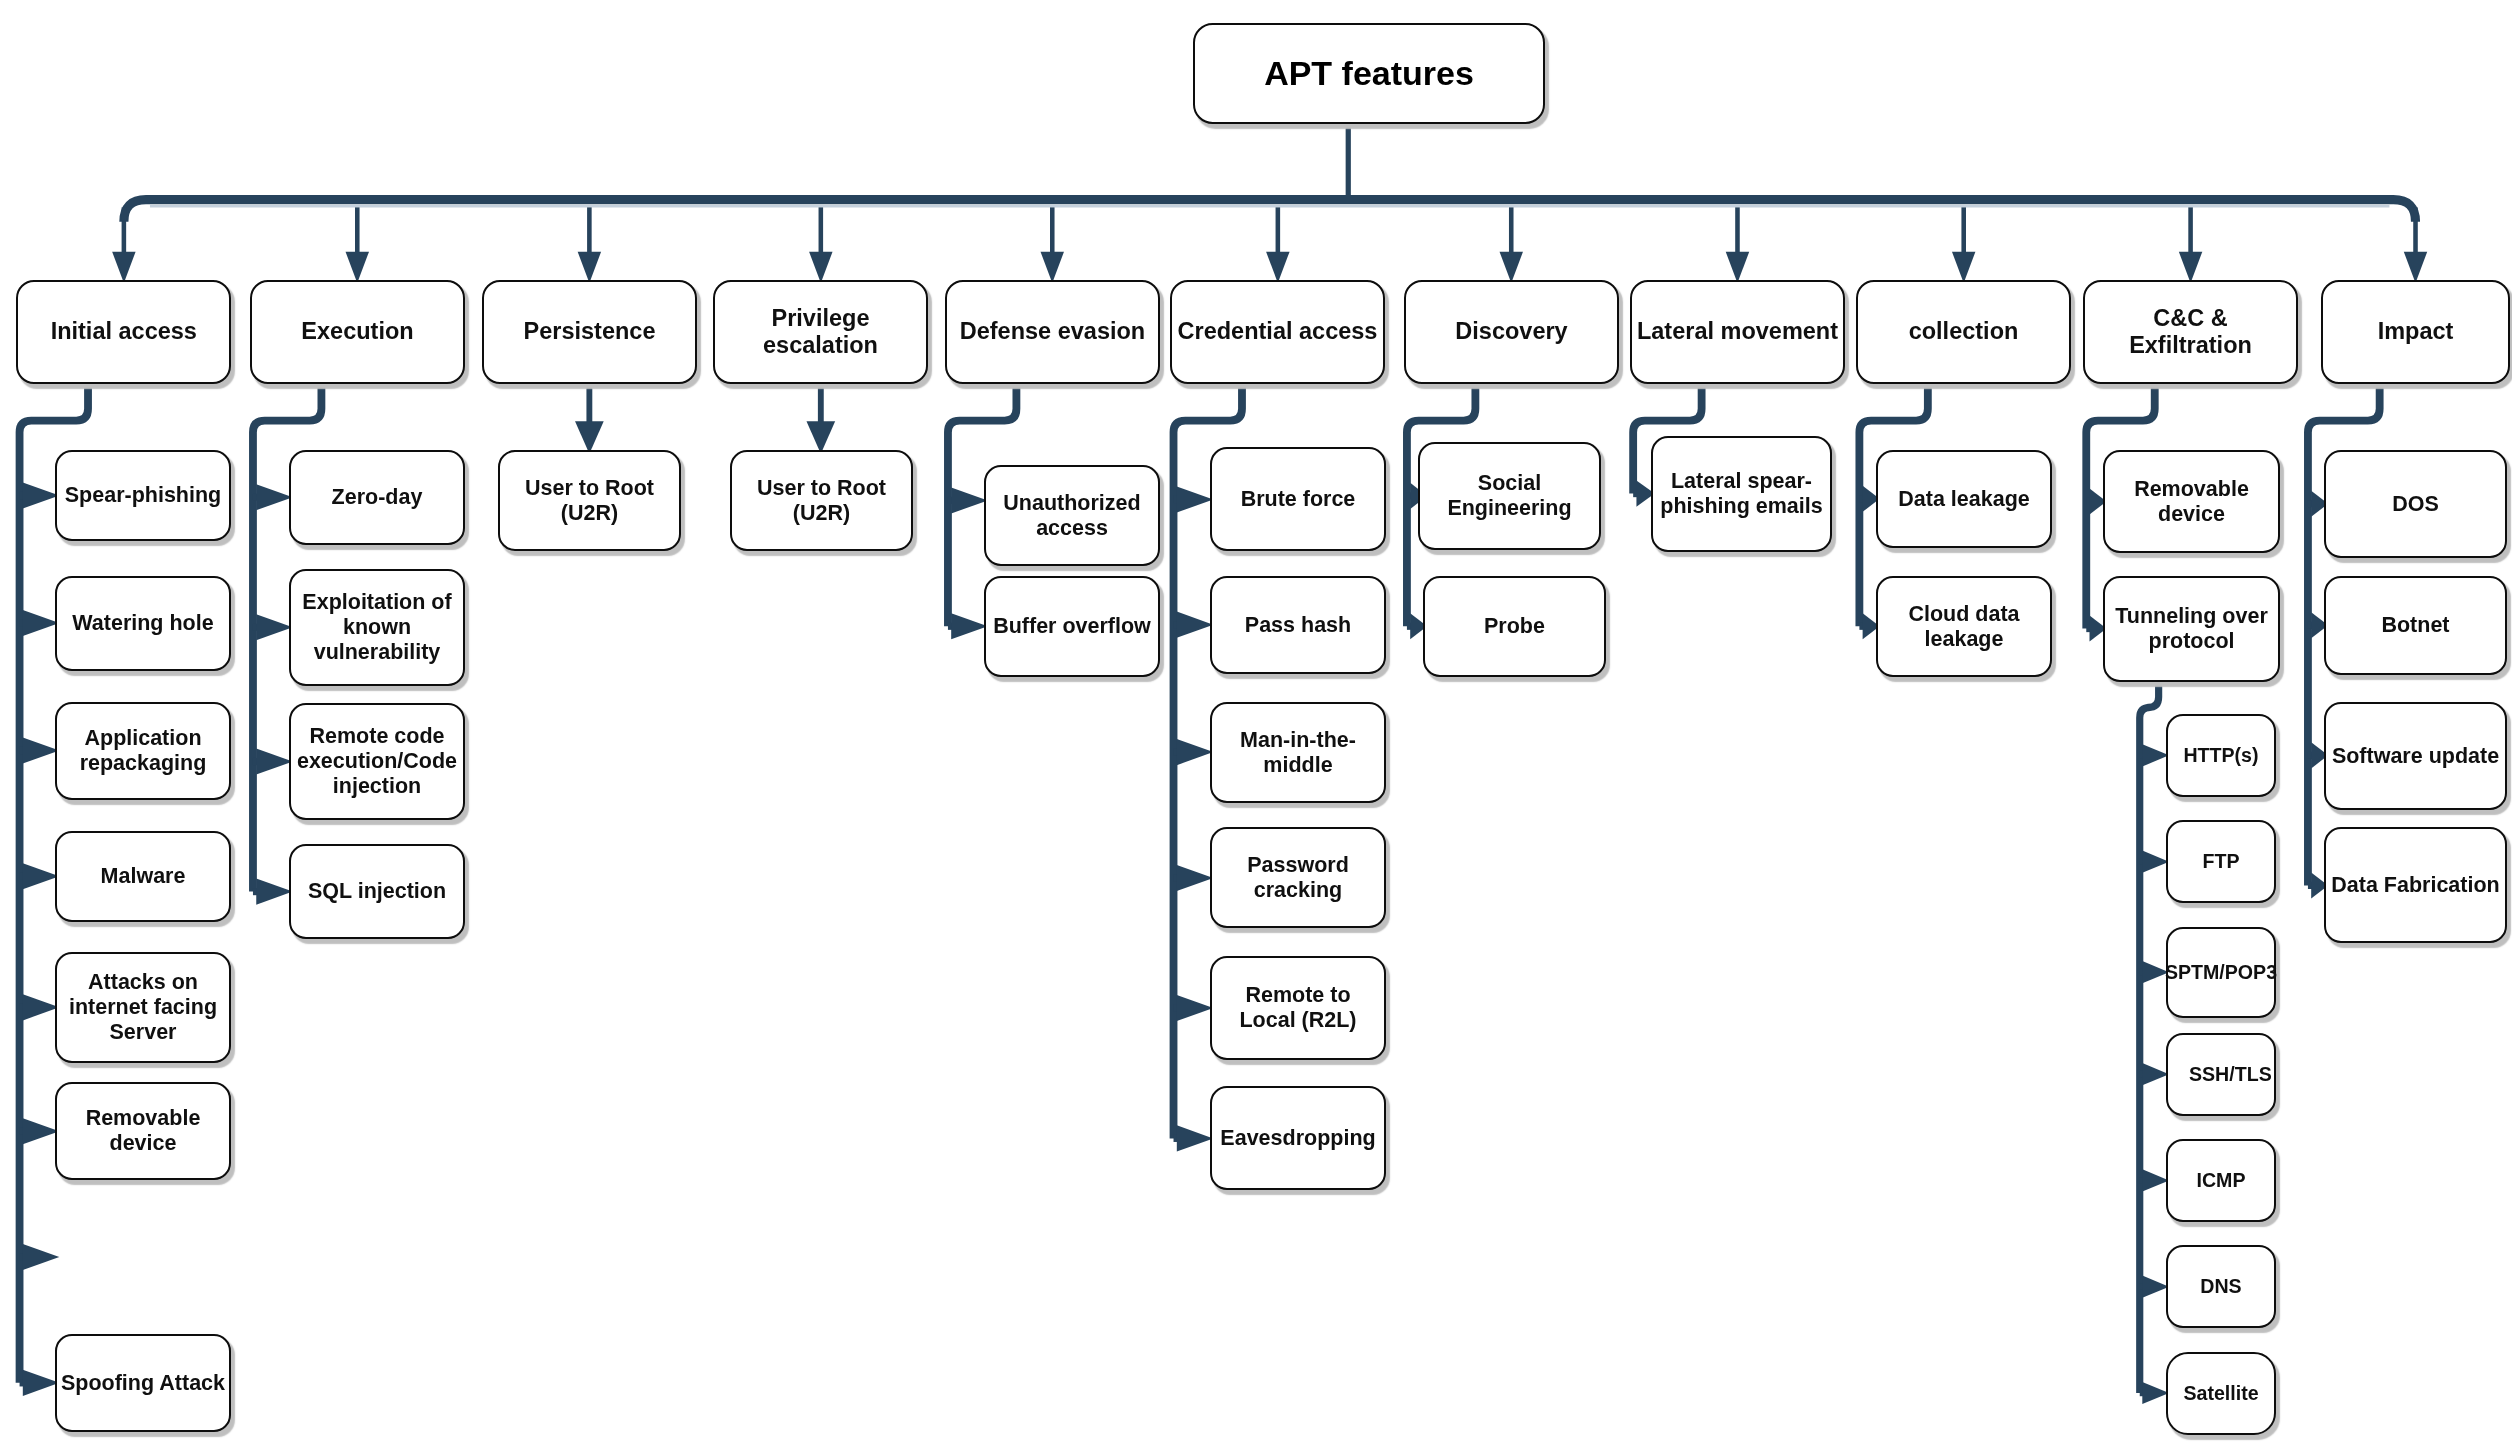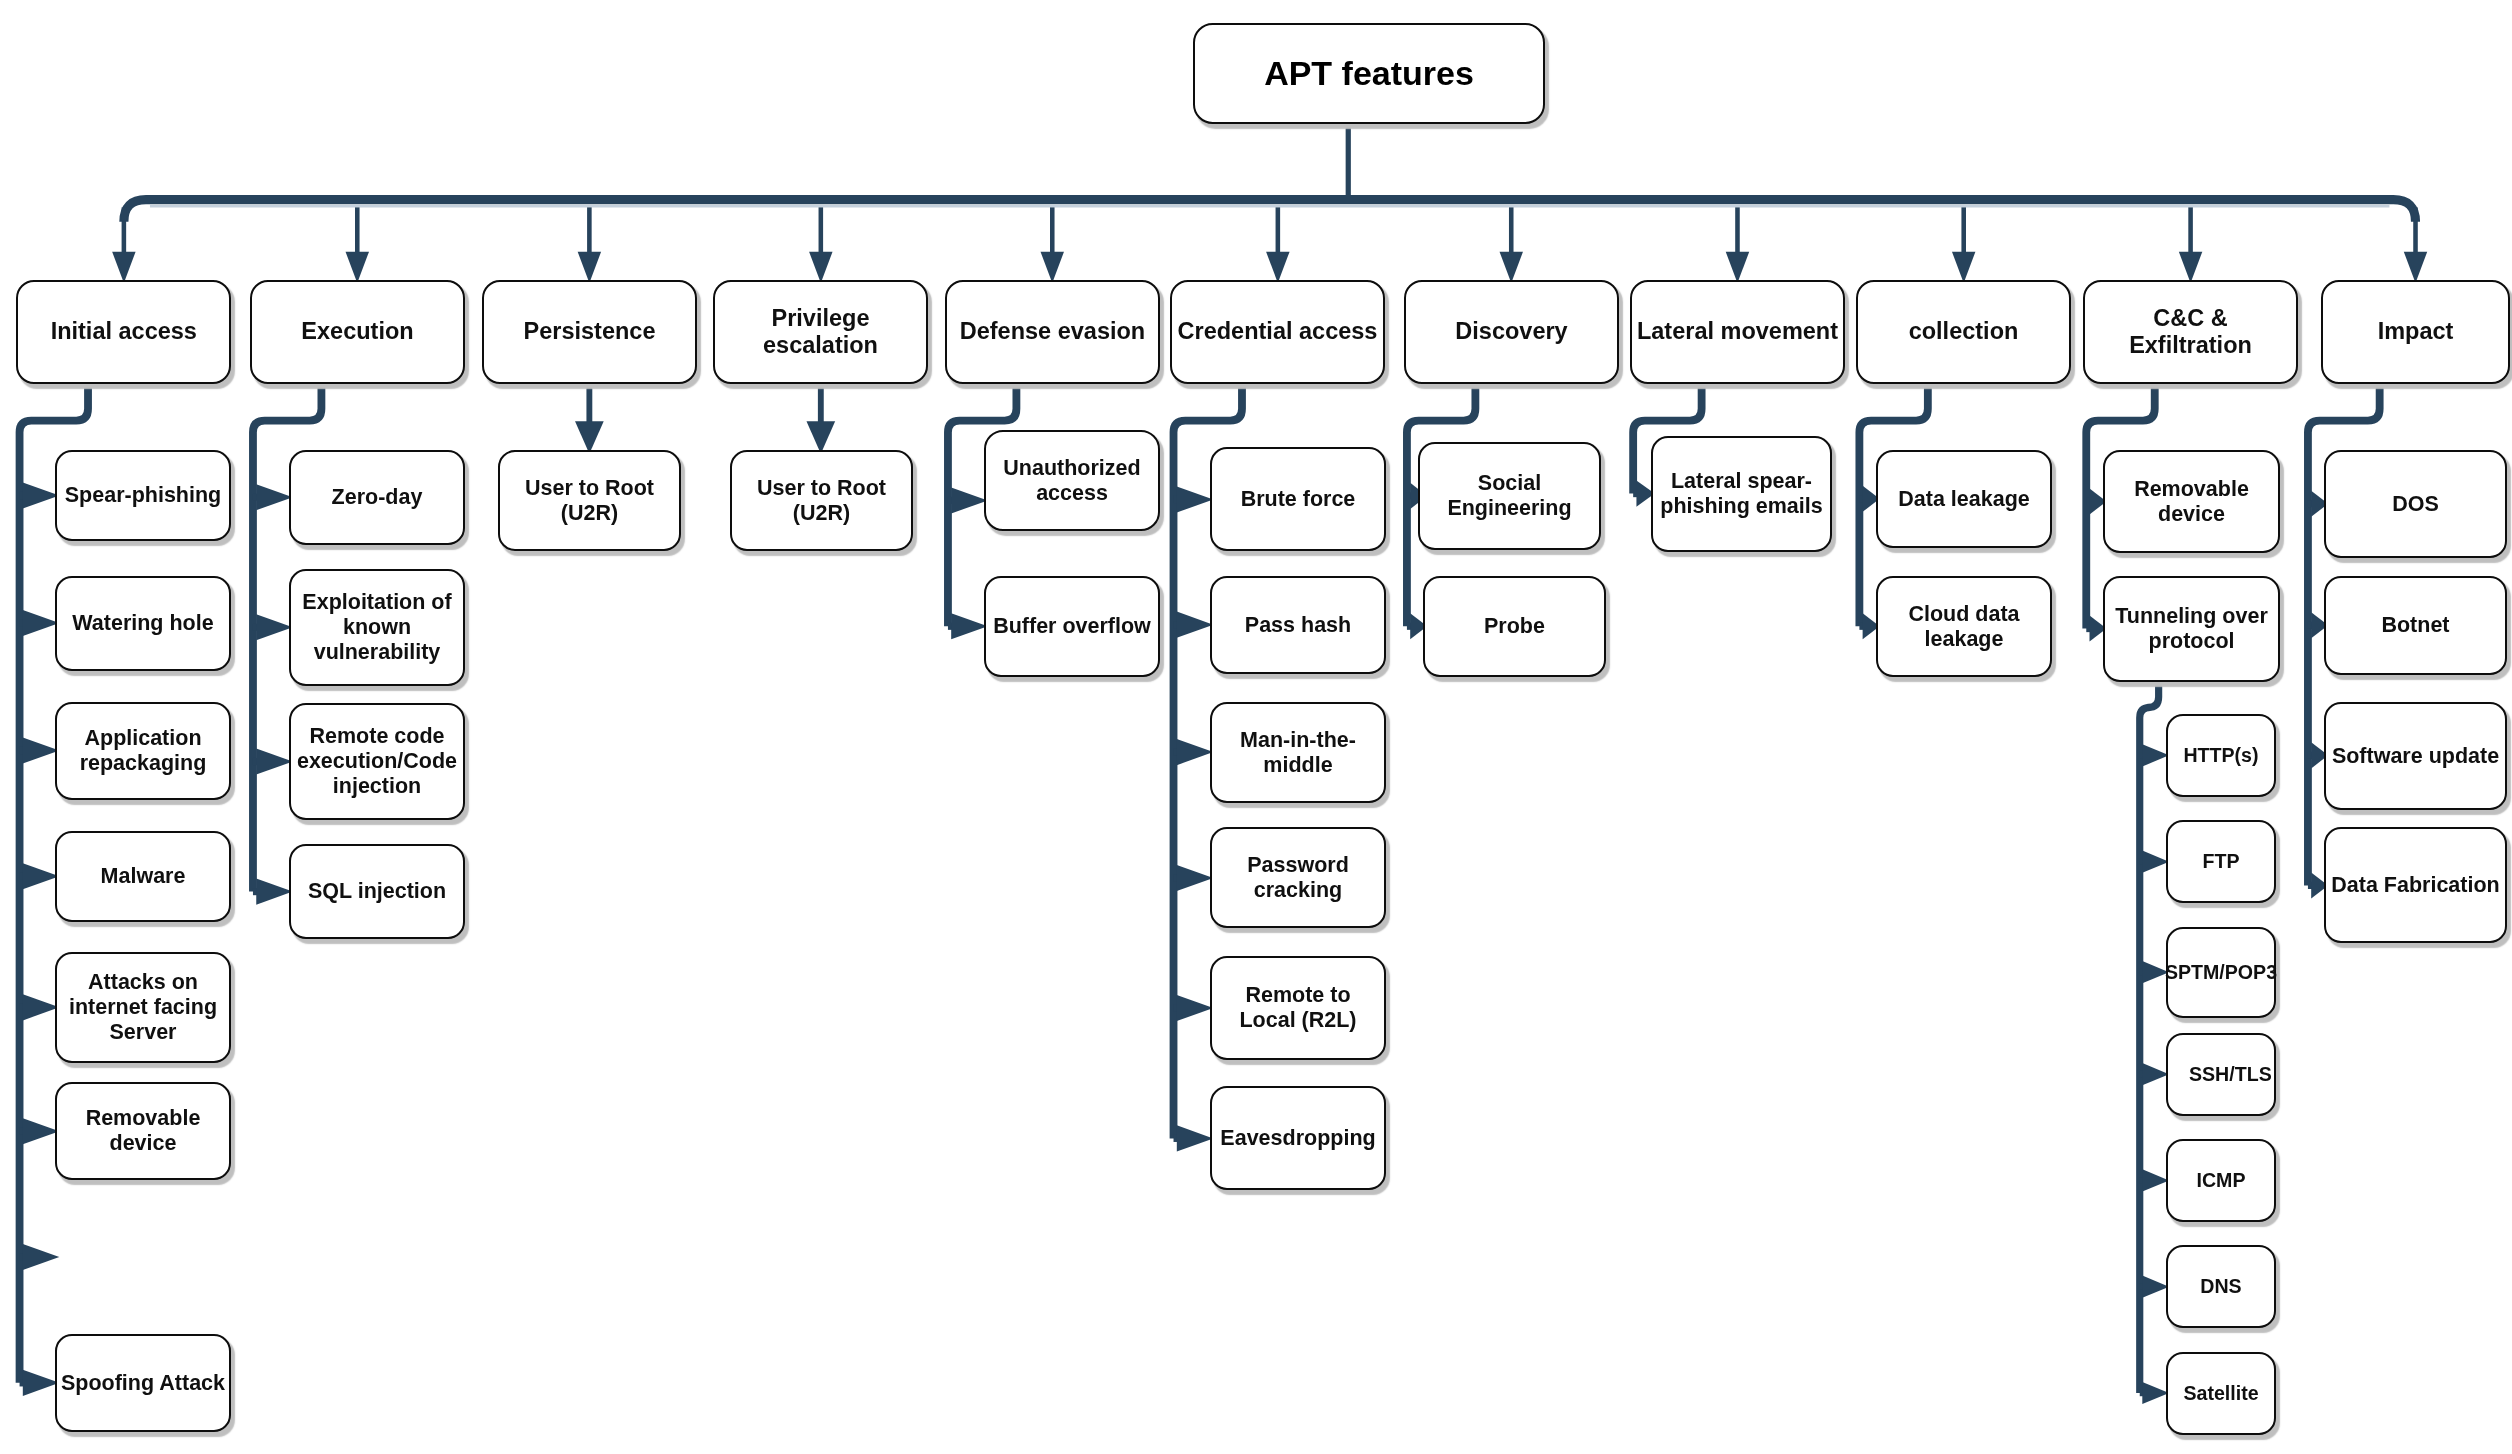--- a/index.html
+++ b/index.html
@@ -206,21 +206,21 @@
       </div>
       <div class="node header" style="left: 713px; top: 280px; width: 215px; height: 104px;">
         <span>Privilege escalation</span>
       </div>
       <div class="node child" style="left: 730px; top: 450px; width: 183px; height: 101px;">
         <span>User to Root (U2R)</span>
       </div>
       <div class="node header" style="left: 945px; top: 280px; width: 215px; height: 104px;">
         <span>Defense evasion</span>
       </div>
-      <div class="node child" style="left: 984px; top: 430px; width: 176px; height: 101px; border-radius: 19px;">
+      <div class="node child" style="left: 984px; top: 465px; width: 176px; height: 101px;">
         <span>Unauthorized access</span>
       </div>
       <div class="node child" style="left: 984px; top: 576px; width: 176px; height: 101px;">
         <span>Buffer overflow</span>
       </div>
       <div class="node header" style="left: 1170px; top: 280px; width: 215px; height: 104px;">
         <span>Credential access</span>
       </div>
       <div class="node child" style="left: 1210px; top: 447px; width: 176px; height: 104px;">
         <span>Brute force</span>
@@ -284,21 +284,21 @@
       </div>
       <div class="node child proto" style="left: 2166px; top: 1033px; width: 110px; height: 83px; padding-left: 20px;">
         <span>SSH/TLS</span>
       </div>
       <div class="node child proto" style="left: 2166px; top: 1139px; width: 110px; height: 83px;">
         <span>ICMP</span>
       </div>
       <div class="node child proto" style="left: 2166px; top: 1245px; width: 110px; height: 83px;">
         <span>DNS</span>
       </div>
-      <div class="node child proto" style="left: 2166px; top: 1352px; width: 110px; height: 83px;">
+      <div class="node child proto" style="left: 2166px; top: 1352px; width: 110px; height: 83px; border-radius: 22px;">
         <span>Satellite</span>
       </div>
       <div class="node header" style="left: 2321px; top: 280px; width: 189px; height: 104px;">
         <span>Impact</span>
       </div>
       <div class="node child" style="left: 2324px; top: 450px; width: 183px; height: 108px;">
         <span>DOS</span>
       </div>
       <div class="node child" style="left: 2324px; top: 576px; width: 183px; height: 99px;">
         <span>Botnet</span>

